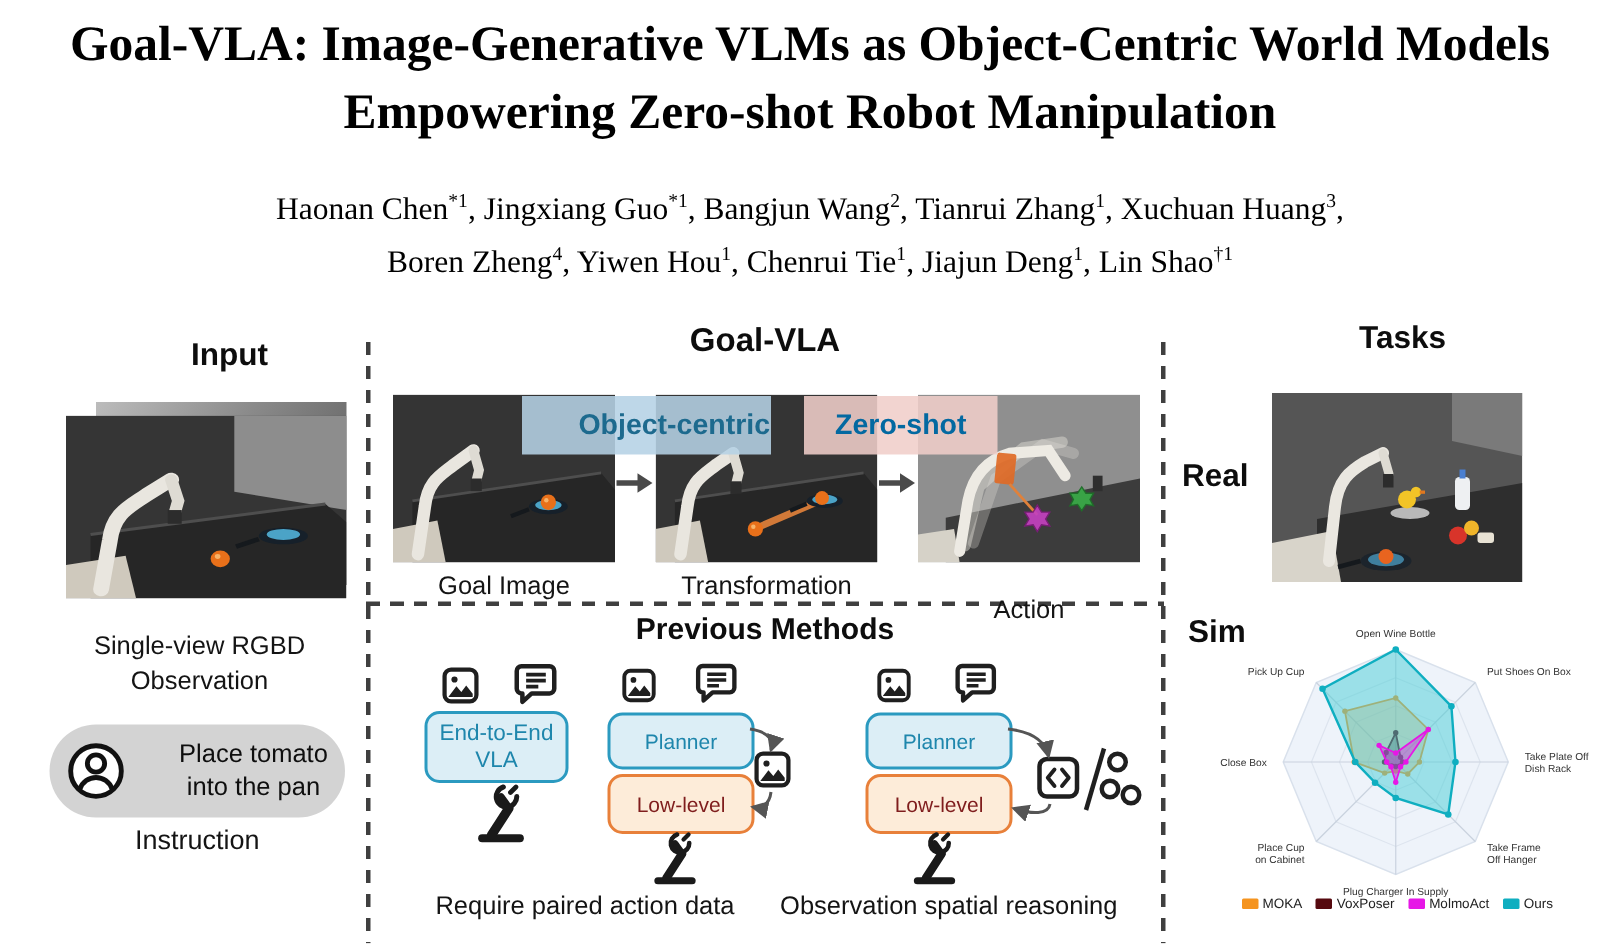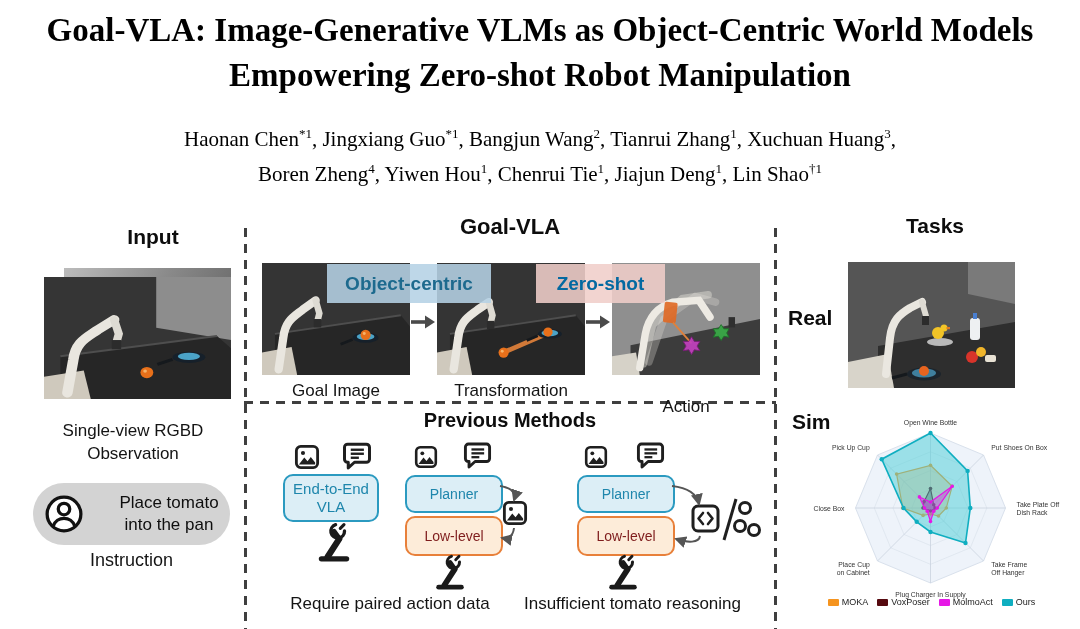--- a/index.html
+++ b/index.html
@@ -178,21 +178,21 @@
 
   <svg class="icon" style="left:410px;top:313px;" width="26" height="18" viewBox="0 0 26 18">
     <line x1="1" y1="9" x2="16" y2="9" stroke="#4a4a4a" stroke-width="3.6"></line>
       <polygon points="15,2.5 25,9 15,15.5" fill="#4a4a4a"></polygon>
   </svg>
   <svg class="icon" style="left:585px;top:313px;" width="26" height="18" viewBox="0 0 26 18">
     <line x1="1" y1="9" x2="16" y2="9" stroke="#4a4a4a" stroke-width="3.6"></line>
       <polygon points="15,2.5 25,9 15,15.5" fill="#4a4a4a"></polygon>
   </svg>
 
-  <div class="badge" id="badge-object" style="left:327px;top:264px;width:164px;height:39px;">Object-centric</div>
+  <div class="badge" id="badge-object" style="left:348px;top:264px;width:129px;height:39px;padding-left:37px;">Object-centric</div>
   <div class="badge" id="badge-zero" style="left:536px;top:264px;width:129px;height:39px;">Zero-shot</div>
 
   <div class="caption" style="left:262px;top:379px;width:148px;">Goal Image</div>
   <div class="caption" style="left:437px;top:379px;width:148px;">Transformation</div>
   <div class="caption" style="left:612px;top:379px;width:148px;margin-top:16px;">Action</div>
 
   <div class="section-header" style="left:360px;top:409px;width:300px;font-size:20px;">Previous Methods</div>
 
   <svg class="icon" style="left:294px;top:444px;" width="26" height="26" viewBox="0 0 24 24">
       <use href="#img-glyph"></use>
@@ -242,21 +242,21 @@
     </svg>
 
   <svg class="overlay" width="1080" height="629" viewBox="0 0 1080 629">
     <path d="M500,486 C513,488 516,494 514,500" fill="none" stroke="#555" stroke-width="2" marker-end="url(#arr)"></path>
     <path d="M514,528 C513,537 507,539 502,538" fill="none" stroke="#555" stroke-width="2" marker-end="url(#arr)"></path>
     <path d="M672,486 C690,488 697,495 699,504" fill="none" stroke="#555" stroke-width="2" marker-end="url(#arr)"></path>
     <path d="M700,536 C699,543 688,543 676,539" fill="none" stroke="#555" stroke-width="2" marker-end="url(#arr)"></path>
   </svg>
 
   <div class="caption" style="left:270px;top:592px;width:240px;">Require paired action data</div>
-  <div class="caption" style="left:515px;top:592px;width:235px;">Insufficient tomato reasoning</div>
+  <div class="caption" style="left:515px;top:592px;width:235px;">Observation spatial reasoning</div>
 
   <div class="section-header" style="left:845px;top:214px;width:180px;">Tasks</div>
   <div class="side-label" style="left:788px;top:306px;">Real</div>
 
   <div class="photo" style="left:848px;top:262px;width:167px;height:126px;">
     <svg viewBox="0 0 167 126" width="167" height="126">
       <rect width="167" height="126" fill="#555"></rect>
       <polygon points="120,0 167,0 167,42 120,32" fill="#7a7a7a"></polygon>
       <polygon points="30,84 167,60 167,126 30,126" fill="#2e2e2e"></polygon>
       <polygon points="0,100 40,92 46,126 0,126" fill="#d8d4ca"></polygon>

